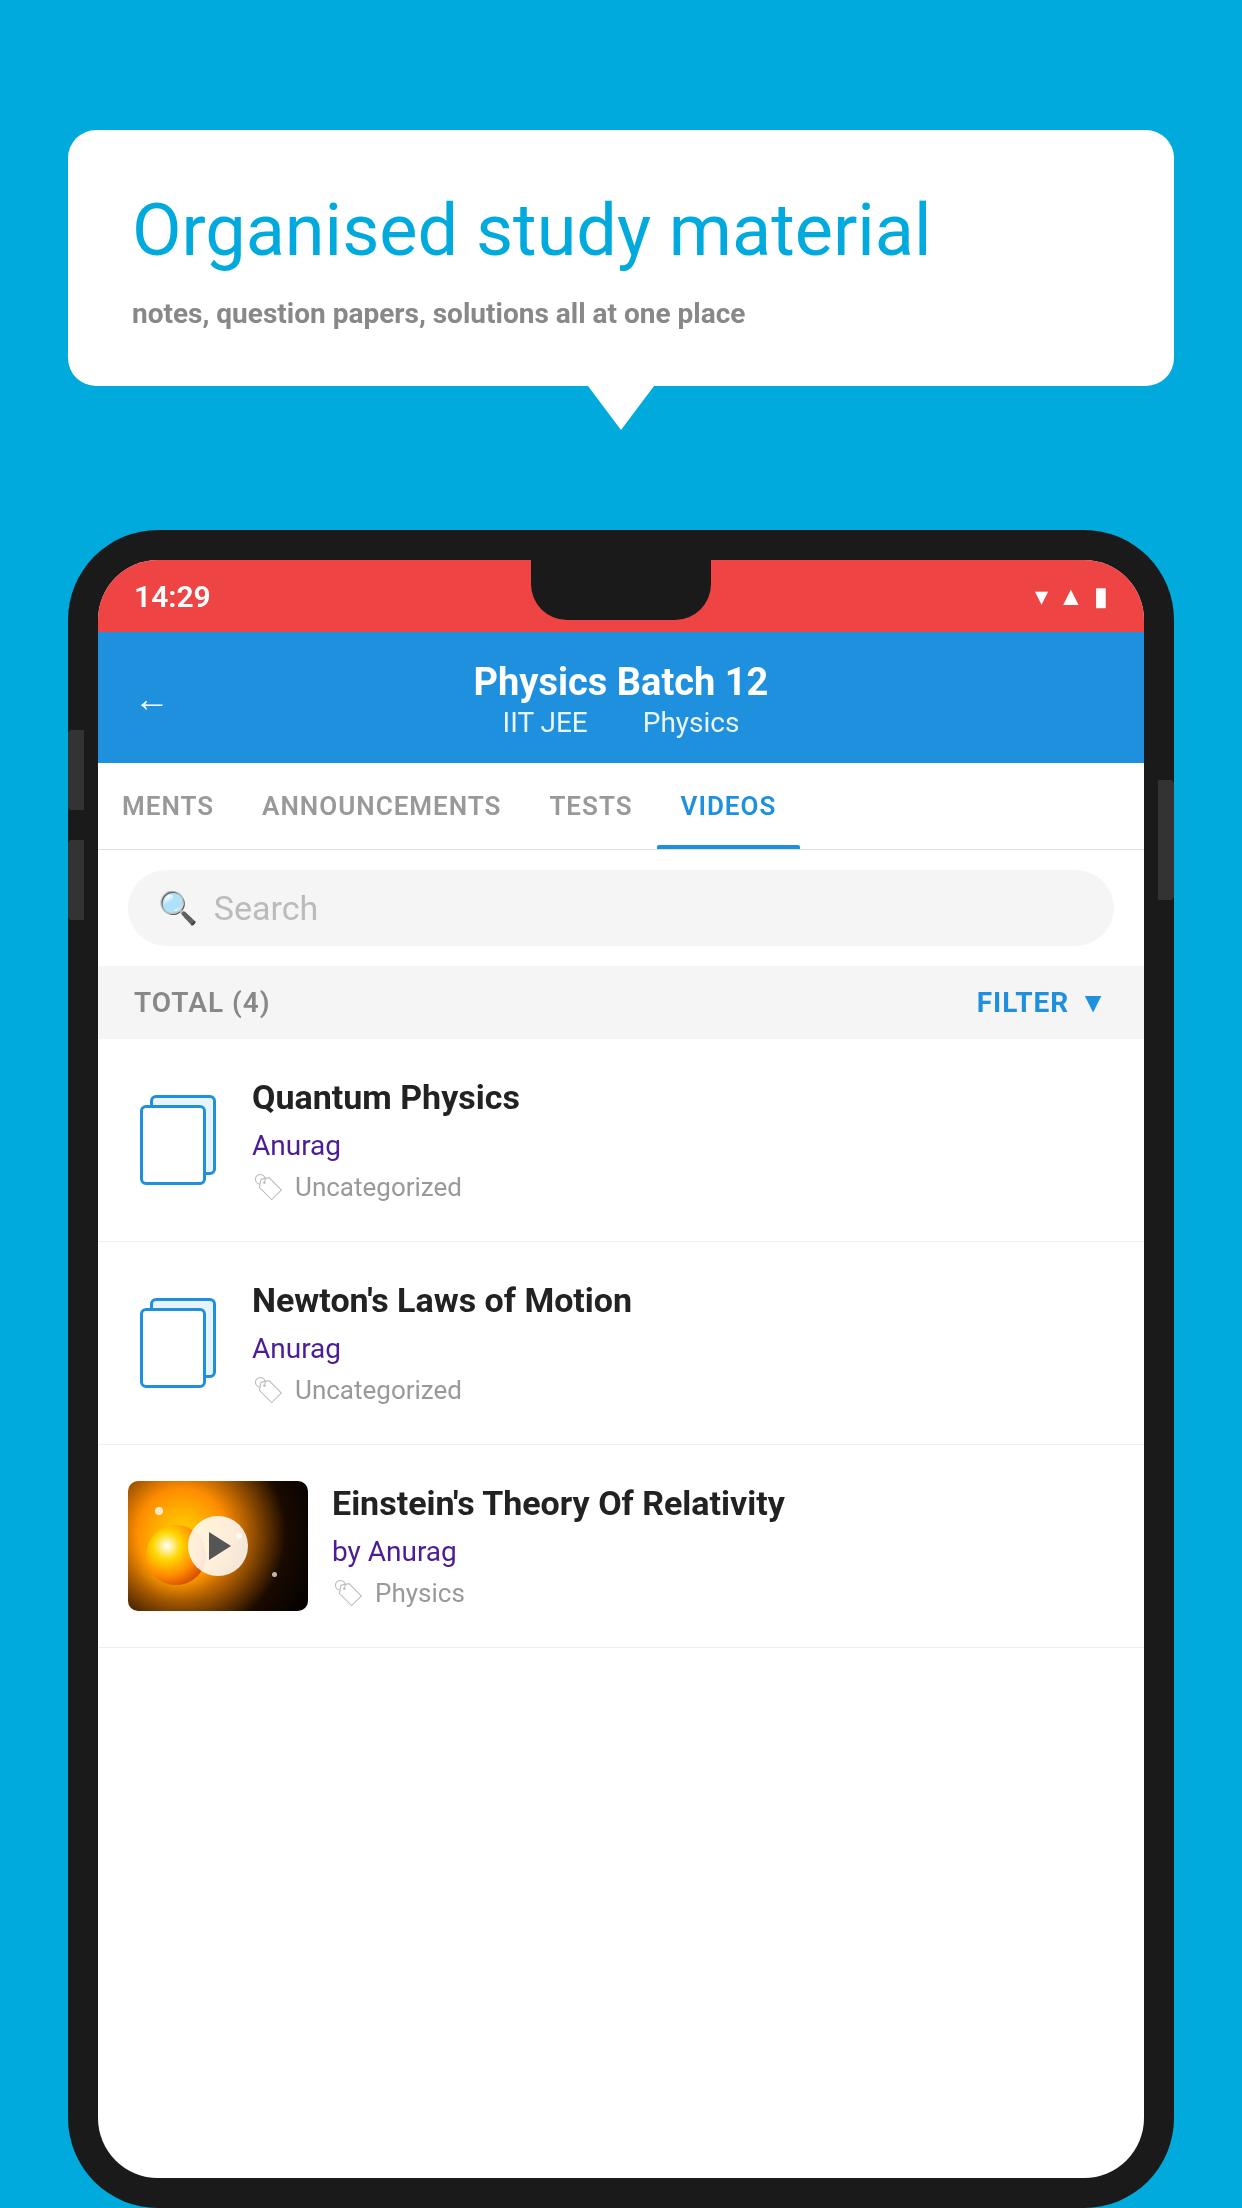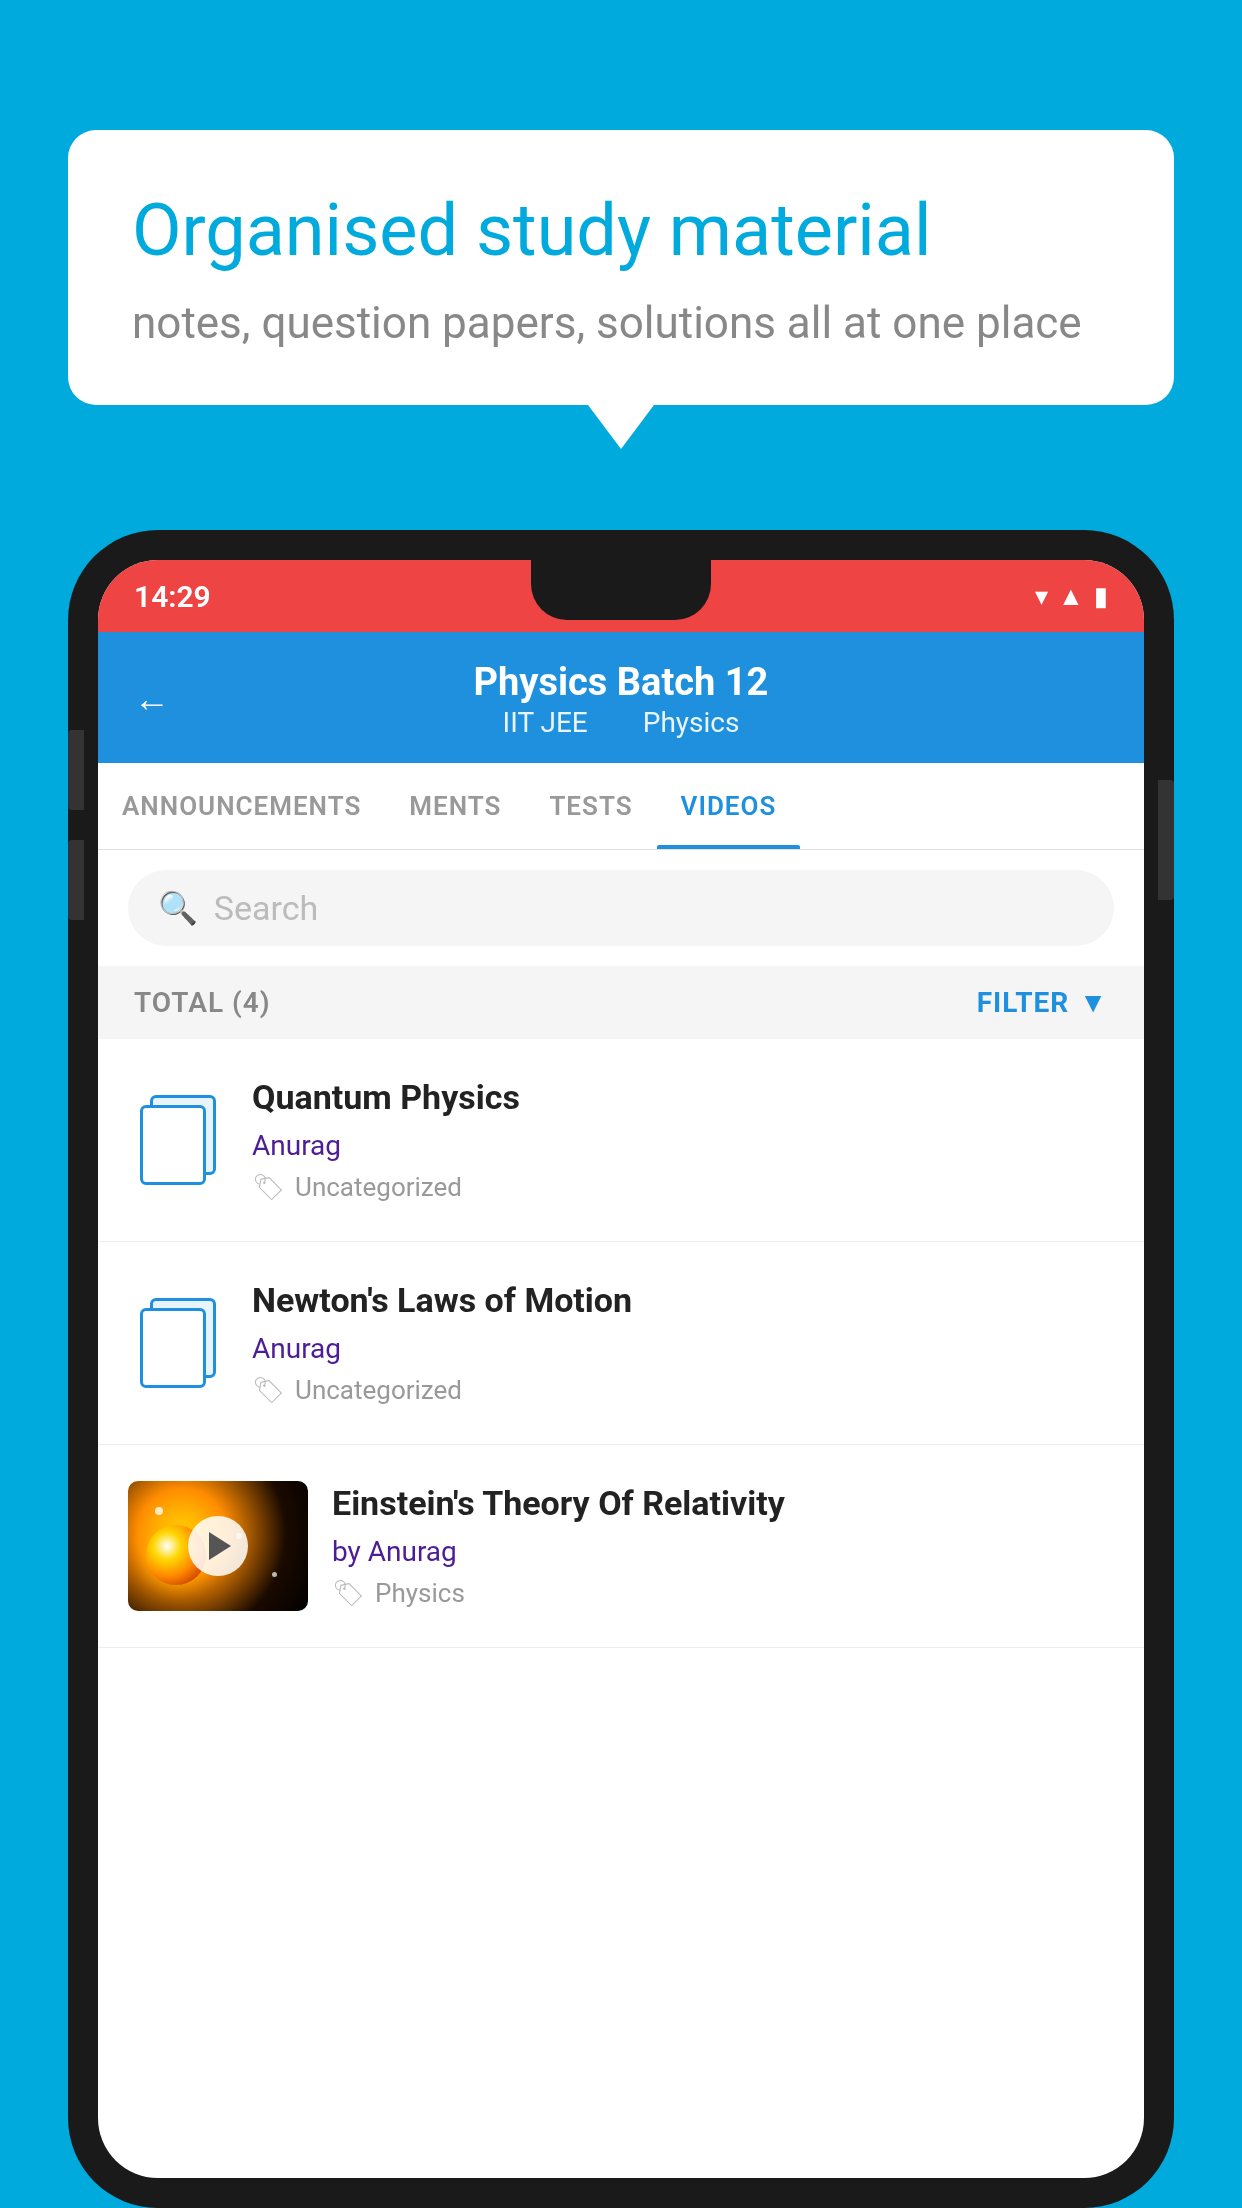--- a/index.html
+++ b/index.html
@@ -45,22 +45,22 @@
     .bubble-title {
       color: #00AADD;
       font-size: 72px;
       font-weight: 400;
       line-height: 1.15;
       margin-bottom: 24px;
     }
 
     .bubble-subtitle {
       color: #888888;
-      font-size: 44px;
-      font-weight: 400;
+      font-size: 28px;
+      font-weight: 700;
     }
 
     
     .phone-wrapper {
       position: absolute;
       top: 530px;
       left: 68px;
       right: 68px;
       bottom: 0;
     }
@@ -414,24 +414,24 @@
               <span>IIT JEE</span>
               <span>  </span>
               <span>Physics</span>
             </div>
           </div>
         </div>
       </div>
 
       <div class="tabs-bar">
         <div class="tab-item">
+          <span>MENTS</span>
+        </div>
+        <div class="tab-item">
           <span>ANNOUNCEMENTS</span>
-        </div>
-        <div class="tab-item">
-          <span>MENTS</span>
         </div>
         <div class="tab-item">
           <span>TESTS</span>
         </div>
         <div class="tab-item active">
           <span>VIDEOS</span>
         </div>
       </div>
 
       <div class="search-container">

